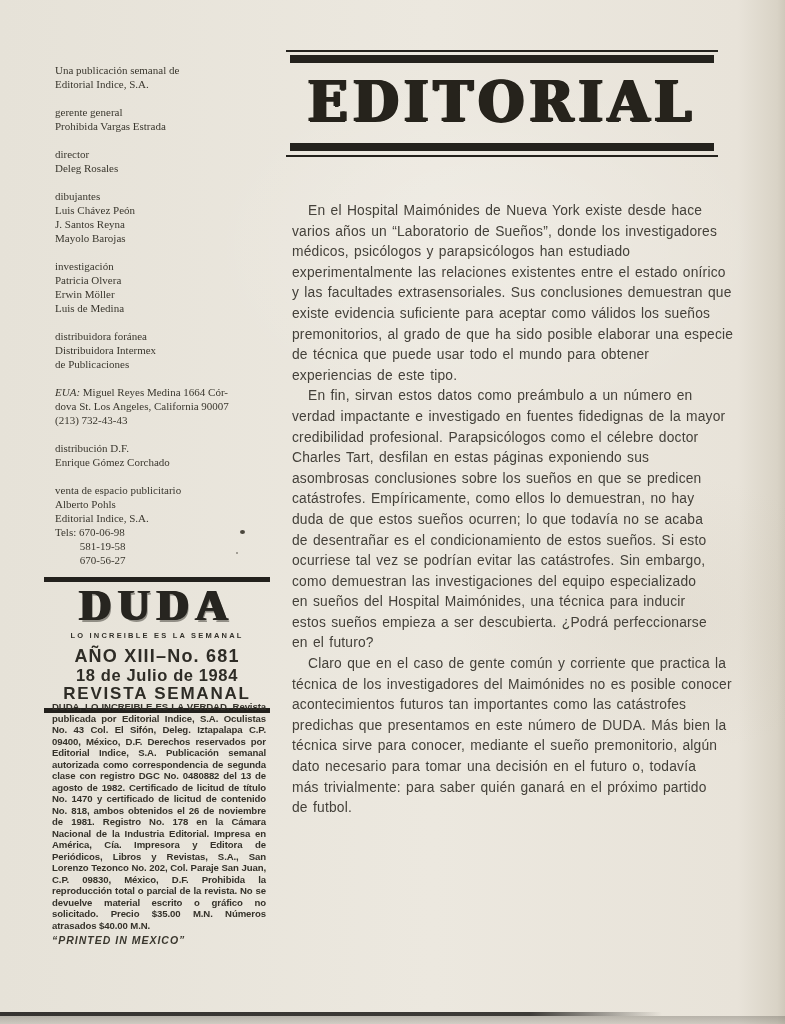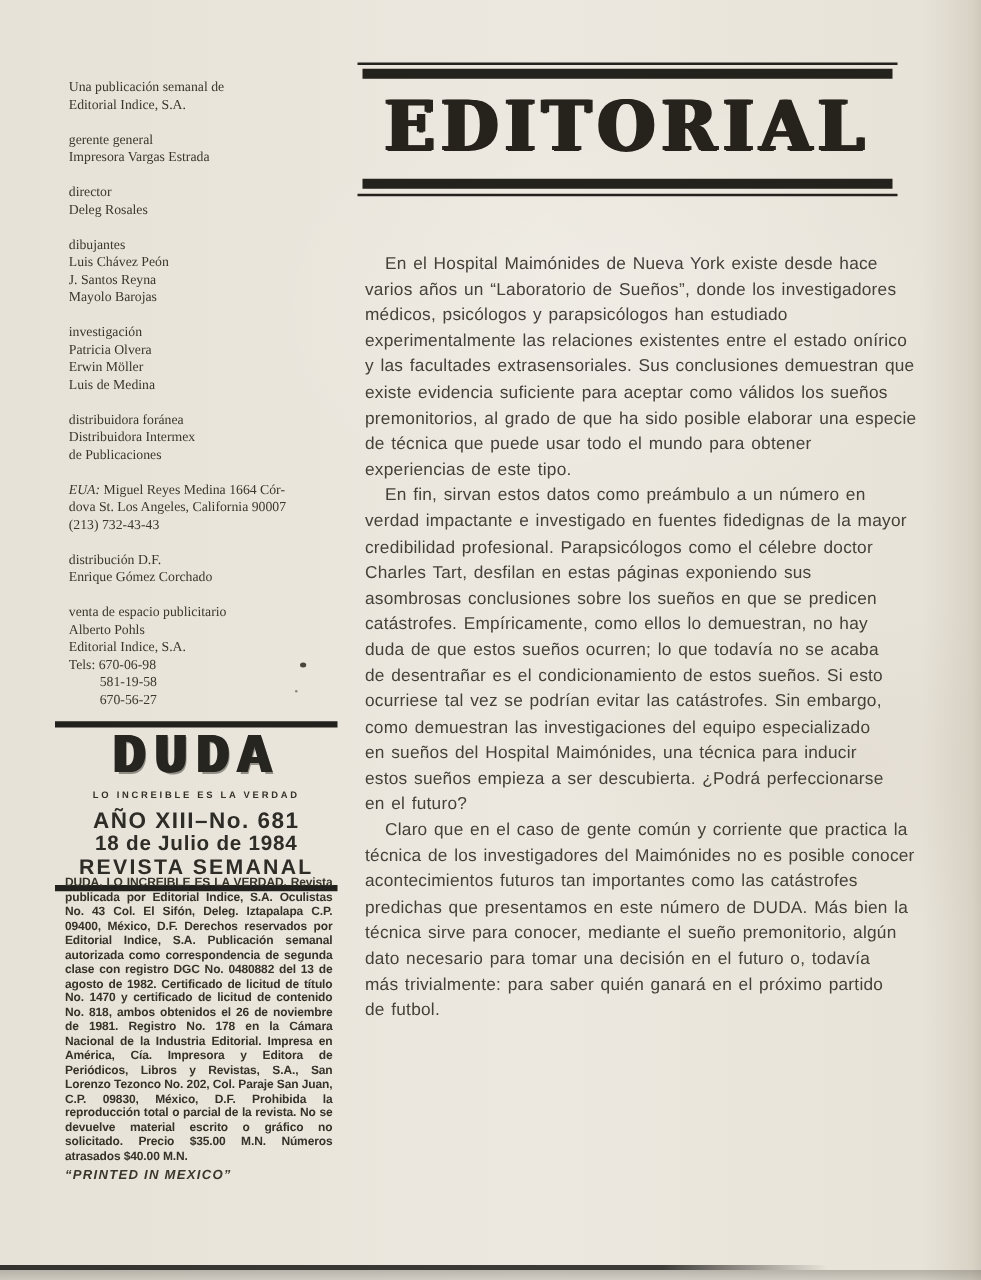--- a/index.html
+++ b/index.html
@@ -22,21 +22,21 @@
   }
   .m-section{margin:0 0 14px 0;}
   .m-label{}
   .m-lines{white-space:pre-wrap;}
   .m-inline-label{font-style:italic;}
   .m-inline-lines{white-space:pre-line;}
   
   .logoblock{position:absolute;left:44px;top:577px;width:226px;text-align:center;color:#2a2822;}
   .bar{height:5px;background:#23211d;}
   .logo-title{
-    font-family:Liberation Mono, monospace;font-weight:bold;
+    font-family:Liberation Serif, serif;font-weight:bold;
     font-size:44px;line-height:44px;letter-spacing:7px;margin-top:2px;
     color:#272520;
     text-shadow:1.4px 0 #272520,-1.4px 0 #272520,2px 2px 0 rgba(40,38,32,0.45);
     transform:scaleY(1.02);
   }
   .logo-tagline{font-size:7.5px;font-weight:bold;letter-spacing:2.2px;line-height:12px;margin-top:2px;color:#33312a;}
   .logo-issue{font-size:18px;font-weight:bold;letter-spacing:1.2px;line-height:20px;margin-top:4px;color:#2e2c26;}
   .logo-date{font-size:16.5px;font-weight:bold;letter-spacing:0.6px;line-height:18px;color:#2e2c26;}
   .logo-freq{font-size:17px;font-weight:bold;letter-spacing:1.8px;line-height:19px;color:#2e2c26;margin-bottom:5px;}
   
@@ -84,21 +84,21 @@
 
 <div class="page">
 
   <div class="masthead">
     <div class="m-section">
       <div class="m-lines">Una publicación semanal de
 Editorial Indice, S.A.</div>
     </div>
     <div class="m-section">
       <div class="m-label">gerente general</div>
-      <div class="m-lines">Impresora Vargas Estrada</div>
+      <div class="m-lines">Prohibida Vargas Estrada</div>
     </div>
     <div class="m-section">
       <div class="m-label">director</div>
       <div class="m-lines">Deleg Rosales</div>
     </div>
     <div class="m-section">
       <div class="m-label">dibujantes</div>
       <div class="m-lines">Luis Chávez Peón
 J. Santos Reyna
 Mayolo Barojas</div>
@@ -130,21 +130,21 @@
 Editorial Indice, S.A.
 Tels: 670-06-98
          581-19-58
          670-56-27</div>
     </div>
   </div>
 
   <div class="logoblock">
     <div class="bar"></div>
     <div class="logo-title">DUDA</div>
-    <div class="logo-tagline">LO INCREIBLE ES LA VERDAD</div>
+    <div class="logo-tagline">LO INCREIBLE ES LA SEMANAL</div>
     <div class="logo-issue">AÑO XIII–No. 681</div>
     <div class="logo-date">18 de Julio de 1984</div>
     <div class="logo-freq">REVISTA SEMANAL</div>
     <div class="bar"></div>
   </div>
 
   <div class="legal">
     <div class="legal-text">DUDA, LO INCREIBLE ES LA VERDAD. Revista publicada por Editorial Indice, S.A. Oculistas No. 43 Col. El Sifón, Deleg. Iztapalapa C.P. 09400, México, D.F. Derechos reservados por Editorial Indice, S.A. Publicación semanal autorizada como correspondencia de segunda clase con registro DGC No. 0480882 del 13 de agosto de 1982. Certificado de licitud de título No. 1470 y certificado de licitud de contenido No. 818, ambos obtenidos el 26 de noviembre de 1981. Registro No. 178 en la Cámara Nacional de la Industria Editorial. Impresa en América, Cía. Impresora y Editora de Periódicos, Libros y Revistas, S.A., San Lorenzo Tezonco No. 202, Col. Paraje San Juan, C.P. 09830, México, D.F. Prohibida la reproducción total o parcial de la revista. No se devuelve material escrito o gráfico no solicitado. Precio $35.00 M.N. Números atrasados $40.00 M.N.</div>
     <div class="legal-printed">“PRINTED IN MEXICO”</div>
   </div>

